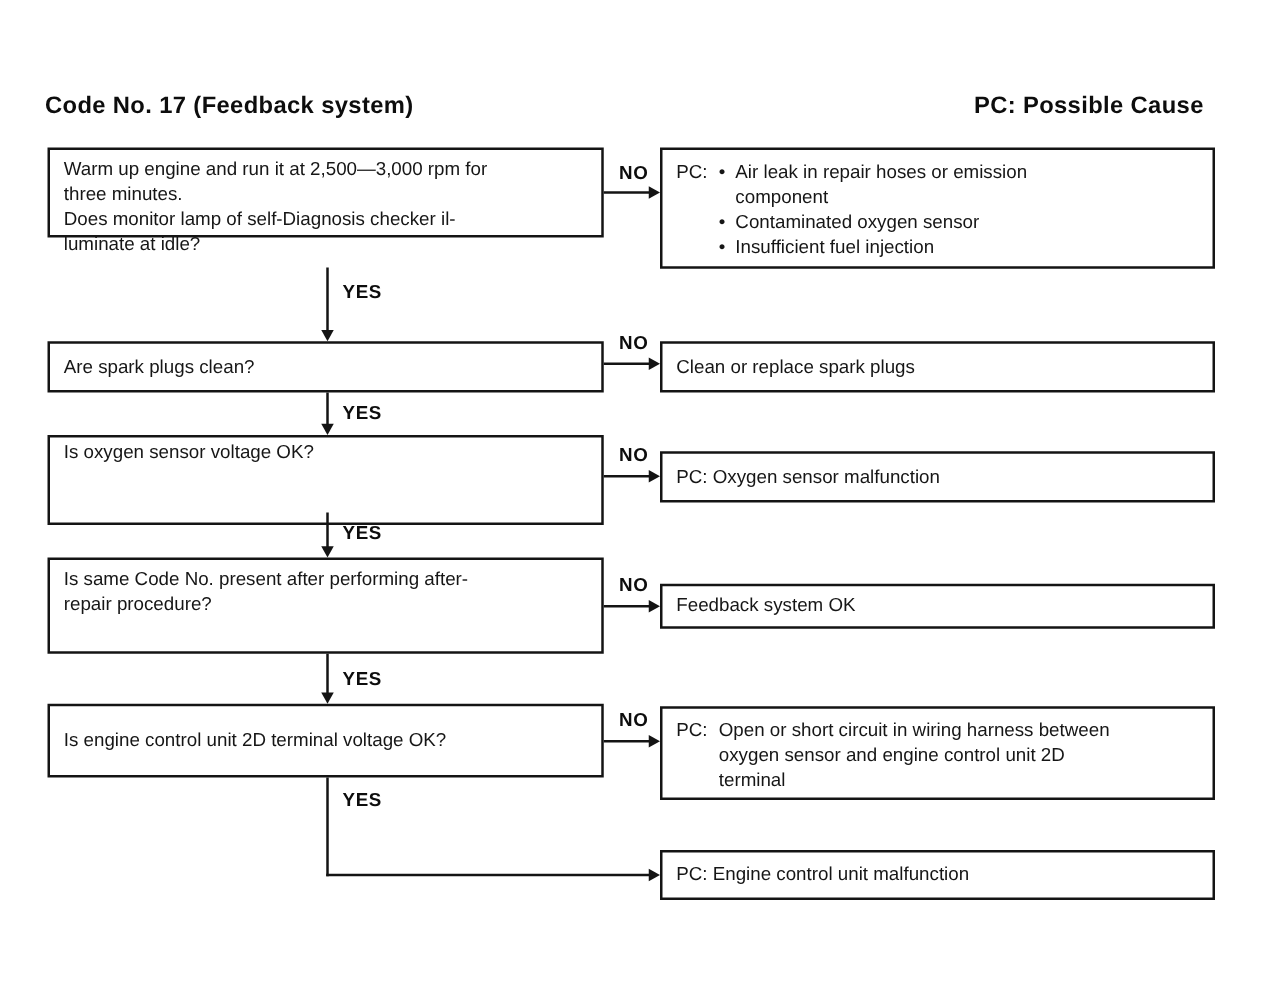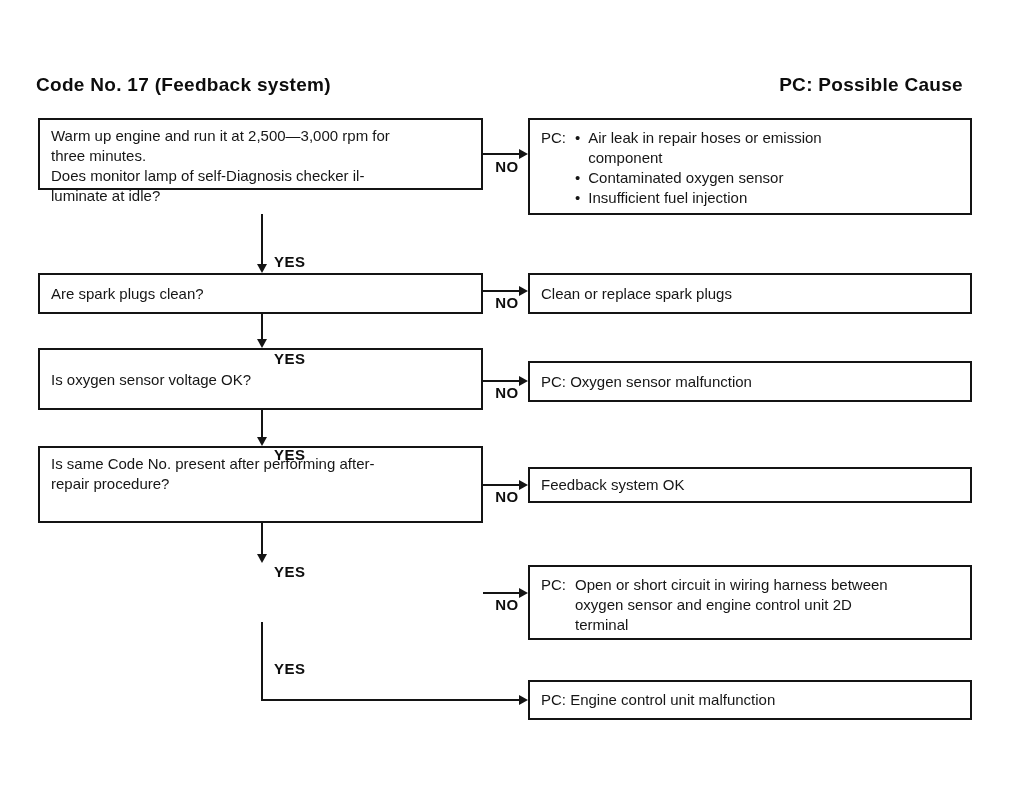--- a/index.html
+++ b/index.html
@@ -61,21 +61,20 @@
     border-left: 5px solid transparent;
     border-right: 5px solid transparent;
     border-top: 9px solid #141414;
   }
   .branch-label {
     position: absolute;
     font-size: 15px;
     font-weight: bold;
     letter-spacing: 0.5px;
     color: #0d0d0d;
-    margin-top: 28px;
   }
   .no-label { left: 489px; width: 36px; text-align: center; }
   .yes-label { left: 274px; }
 </style>
 </head>
 <body>
 
 <div class="canvas">
 
   <div class="title">Code No. 17 (Feedback system)</div>
@@ -83,26 +82,29 @@
 
   <div class="box qbox" style="top:118px;height:72px;">
     <span class="pre">Warm up engine and run it at 2,500—3,000 rpm for
 three minutes.
 Does monitor lamp of self-Diagnosis checker il-
 luminate at idle?</span>
   </div>
   <div class="box qbox vcenter" style="top:273px;height:41px;">
     <span>Are spark plugs clean?</span>
   </div>
-  <div class="box qbox" style="top:348px;height:62px;padding-top:20px;">
+  <div class="box qbox" style="top:348px;height:72px;padding-top:2px;">
     <span>Is oxygen sensor voltage OK?</span>
   </div>
   <div class="box qbox" style="top:446px;height:77px;padding-top:6px;">
     <span class="pre">Is same Code No. present after performing after-
 repair procedure?</span>
+  </div>
+  <div class="box qbox vcenter" style="top:563px;height:59px;">
+    <span>Is engine control unit 2D terminal voltage OK?</span>
   </div>
 
   <div class="box rbox" style="top:118px;height:97px;padding-top:8px;">
     <div class="pcrow">
       <span class="pclabel">PC:</span>
       <div class="bullets">
         <div class="bullet-item">
           <span class="bullet-marker">•</span>
           <span class="pre">Air leak in repair hoses or emission
 component</span>

